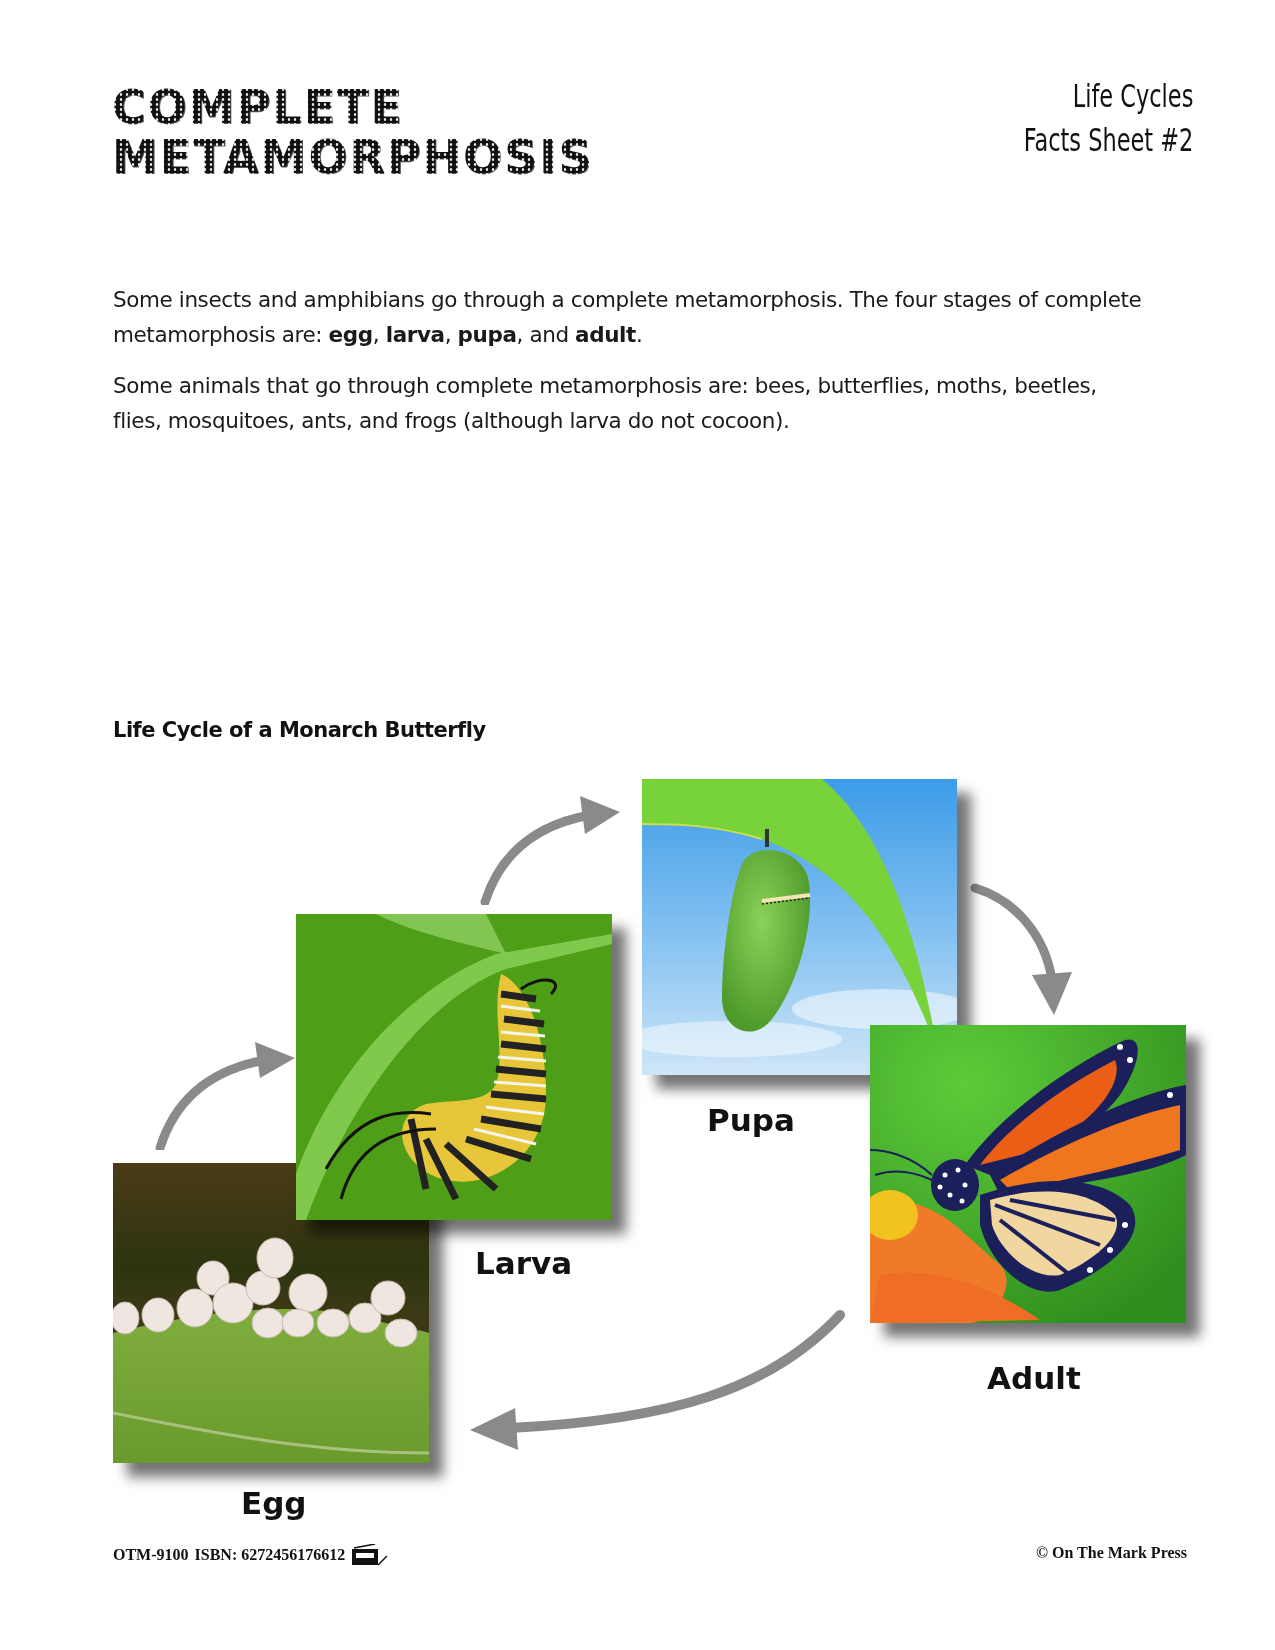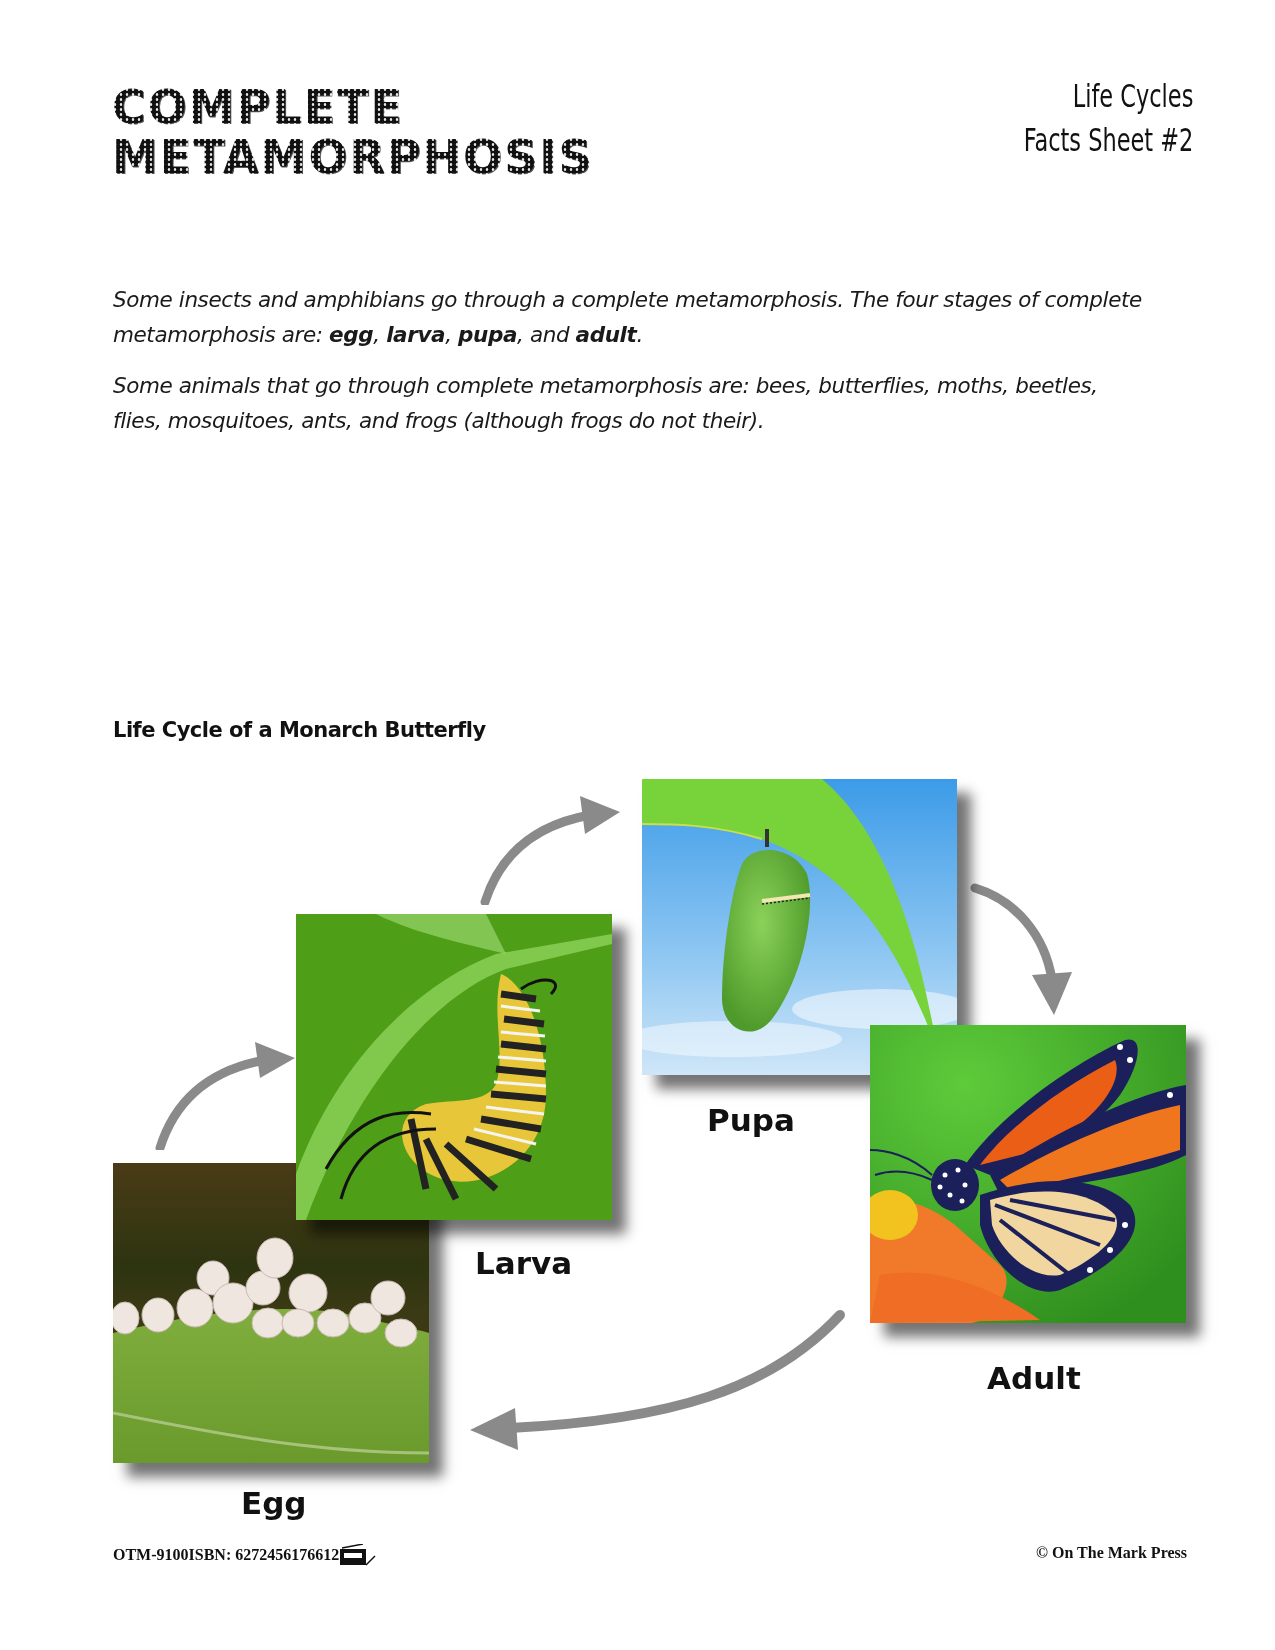--- a/index.html
+++ b/index.html
@@ -15,37 +15,37 @@
       background-image: radial-gradient(circle, rgba(255,255,255,0.9) 1px, transparent 1.6px);
       background-size: 6px 5px; mix-blend-mode: lighten; }
 
     .series { position: absolute; right: 82px; top: 74px; text-align: right;
               font-family: "DejaVu Sans Condensed", "DejaVu Sans", sans-serif; font-size: 32px;
               line-height: 44px; color: #111; transform: scaleX(0.78); transform-origin: right top; }
 
     .body-text { position: absolute; left: 113px; top: 282px; width: 1030px;
                  font-family: "DejaVu Sans", sans-serif; font-size: 21.5px; line-height: 35px;
                  color: #1a1a1a; letter-spacing: -0.4px; }
-    .body-text p { margin: 0 0 16px 0; font-style: italic; }
+    .body-text p { margin: 0 0 16px 0; }
     .body-text b { font-weight: bold; }
 
     .section-heading { position: absolute; left: 113px; top: 718px; font-family: "DejaVu Sans", sans-serif;
                        font-weight: bold; font-size: 21px; letter-spacing: -0.5px; color: #111; }
 
     .photo { position: absolute; overflow: hidden; box-shadow: 14px 14px 12px rgba(0,0,0,0.55); }
     .photo svg { display: block; width: 100%; height: 100%; }
 
     .stage-label { position: absolute; font-family: "DejaVu Sans", sans-serif; font-weight: bold;
                    font-size: 31px; color: #111; }
 
     .arrow { position: absolute; pointer-events: none; }
 
     .footer { position: absolute; left: 113px; right: 82px; top: 1540px; height: 30px;
               font-family: "Liberation Serif", "DejaVu Serif", serif; font-weight: bold; font-size: 16px; color: #111; }
-    .footer .left { position: absolute; left: 0; top: 4px; display: flex; align-items: center; }
+    .footer .left { position: absolute; left: 0; top: 4px; display: flex; align-items: center; gap: 6px; }
     .footer .center { position: absolute; left: 0; right: 0; top: 0; text-align: center; font-size: 22px; font-weight: normal; }
     .footer .right { position: absolute; right: 6px; top: 4px; }
     .book-icon { display: inline-block; width: 38px; height: 22px; }
   </style>
 </head>
 <body>
 
 <div class="title">
   <span class="line"><span>Complete</span></span>
   <span class="line"><span>Metamorphosis</span></span>
@@ -54,21 +54,21 @@
 
 <div class="series">
   <div>Life Cycles</div>
   <div>Facts Sheet #2</div>
 </div>
 
 <div class="body-text">
   <p>
     <span>Some insects and amphibians go through a complete metamorphosis. The four stages of complete metamorphosis are: </span><b>egg</b><span>, </span><b>larva</b><span>, </span><b>pupa</b><span>, and </span><b>adult</b><span>.</span>
   </p>
-  <p>Some animals that go through complete metamorphosis are: bees, butterflies, moths, beetles, flies, mosquitoes, ants, and frogs (although frogs do not their).</p>
+  <p>Some animals that go through complete metamorphosis are: bees, butterflies, moths, beetles, flies, mosquitoes, ants, and frogs (although larva do not cocoon).</p>
 </div>
 
 <div class="section-heading">Life Cycle of a Monarch Butterfly</div>
 
 <svg class="arrow" style="left:150px;top:1030px;width:150px;height:120px" viewBox="0 0 150 120">
   <path d="M10 118 C 25 70, 60 40, 115 30" fill="none" stroke="#8a8a8a" stroke-width="9" stroke-linecap="round"></path>
   <polygon points="105,12 145,28 110,48" fill="#8a8a8a"></polygon>
 </svg>
 <svg class="arrow" style="left:475px;top:790px;width:150px;height:115px" viewBox="0 0 150 115">
   <path d="M10 112 C 25 65, 60 35, 115 25" fill="none" stroke="#8a8a8a" stroke-width="9" stroke-linecap="round"></path>

